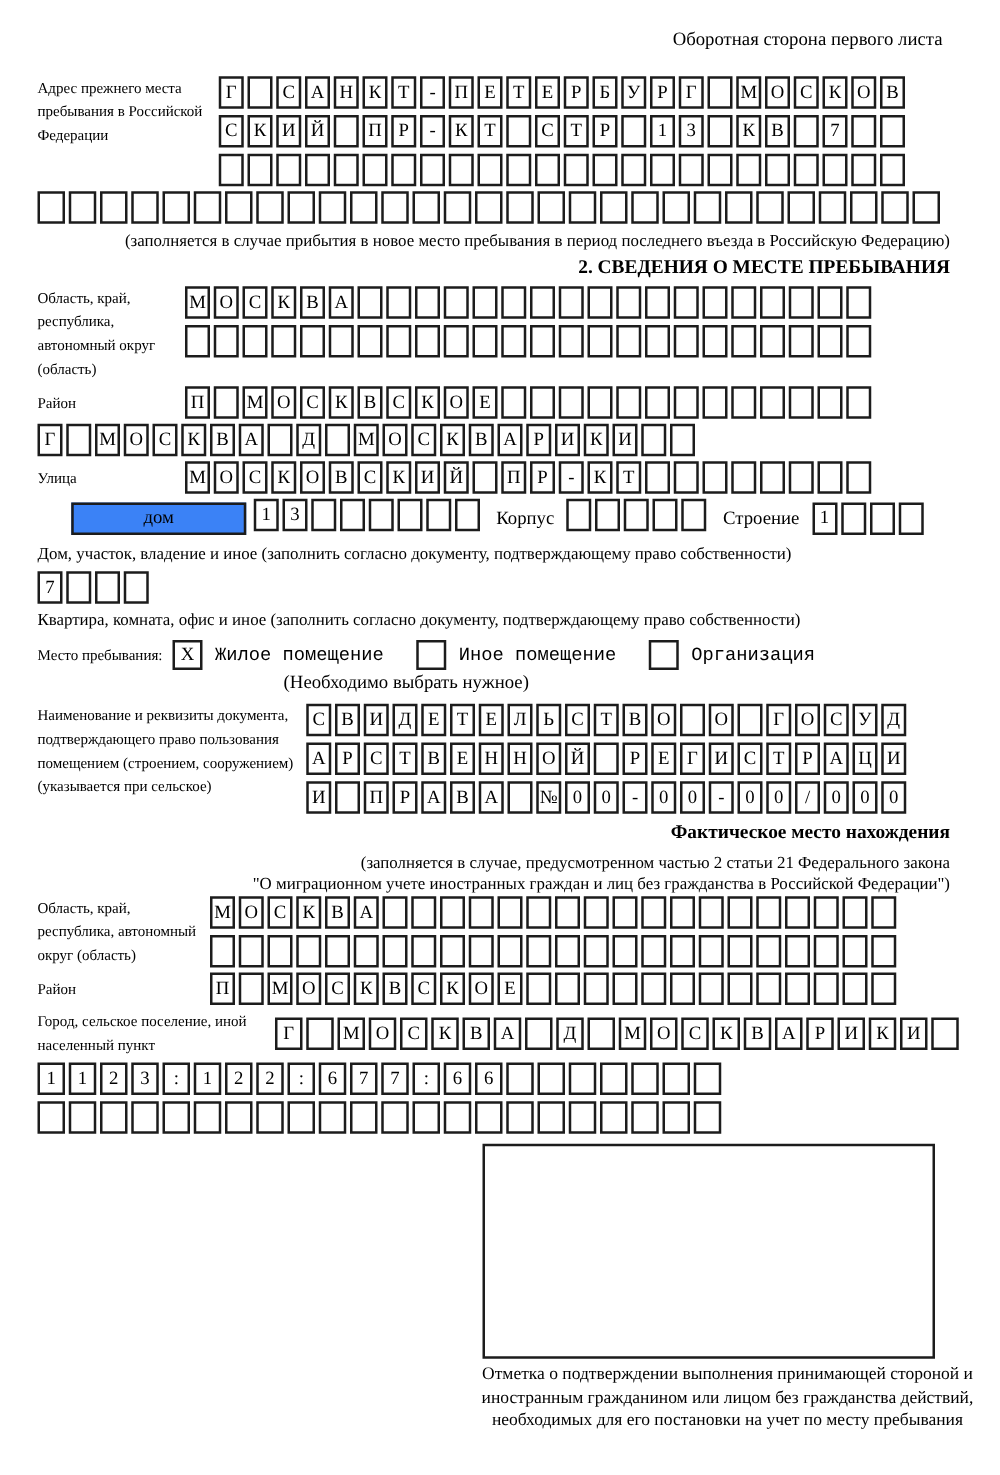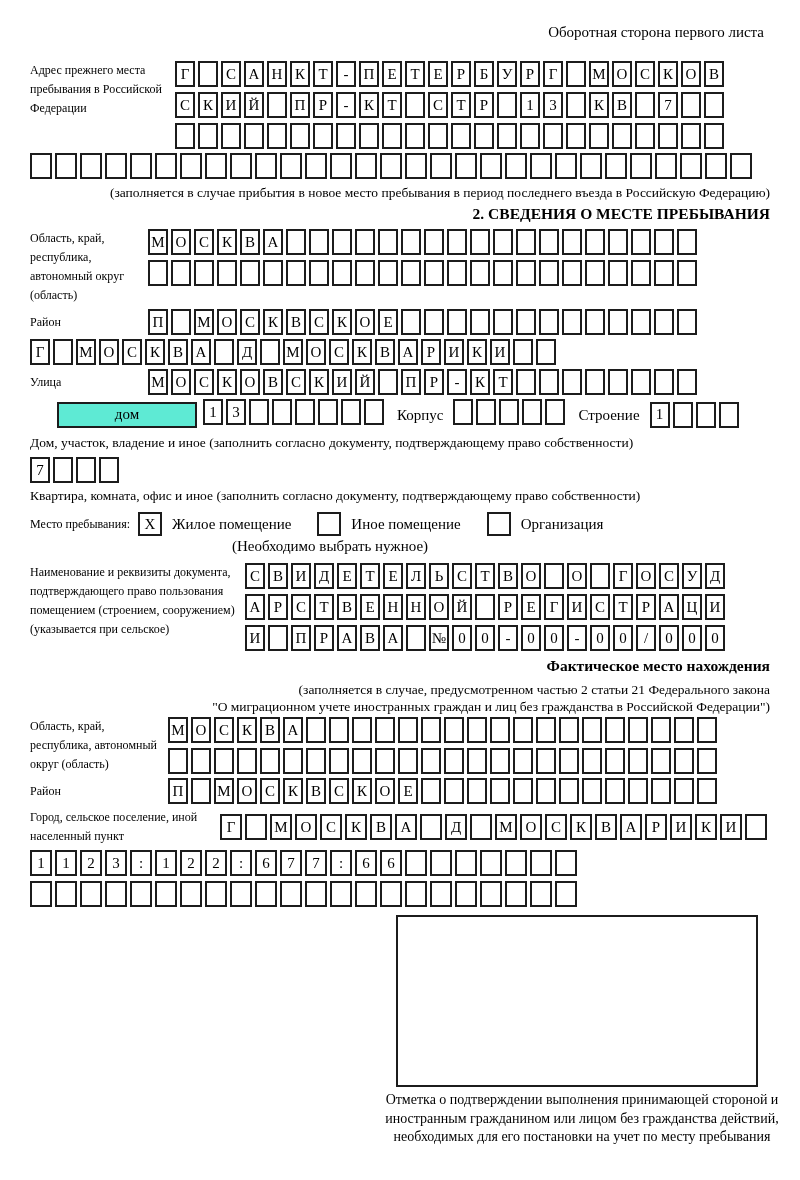--- a/index.html
+++ b/index.html
@@ -1,18 +1,18 @@
 <!DOCTYPE html>
 <html><head>
 <meta charset="utf-8">
 <style>
   html,body{margin:0;padding:0;background:#fff;}
   .page{
     width:800px;height:1180px;box-sizing:border-box;
-    padding:10px 30px 0 30px;position:relative;overflow:hidden;
+    padding:10px 40px 0 30px;position:relative;overflow:hidden;
     background:#fff;color:#000;
     font-family:"Liberation Serif","DejaVu Serif",serif;
   }
   .hdr-right{text-align:right;font-size:15px;margin:14px 6px 20px 0;}
   .row{display:flex;align-items:flex-start;margin-bottom:4px;}
   .row.vcenter{align-items:center;}
   .label{font-size:12px;line-height:19px;flex:none;}
   .col{display:flex;flex-direction:column;}
   .cells{display:flex;flex:none;margin-bottom:5px;}
   .cells:last-child{margin-bottom:0;}
@@ -23,31 +23,31 @@
   }
   .wide .cell{width:22px;}
   .kad .cell{width:22px;}
   .caption{font-size:13.5px;line-height:17px;}
   .center{text-align:right;}
   .bold{font-weight:bold;}
   .sec-title{font-size:15.5px;margin:4px 0 6px 0;}
   .w145{width:145px;} .w118{width:118px;} .w138{width:138px;} .w190{width:190px;} .w215{width:215px;}
   .bigbox{
     height:26px;border:2px solid #1c1c1c;box-sizing:border-box;flex:none;
-    display:flex;align-items:center;justify-content:center;font-size:15px;margin-right:6px;background:#5eead4;
+    display:flex;align-items:center;justify-content:center;font-size:15px;margin-right:6px;background:#3b82f6;
   }
   .bb-dom{width:140px;margin-left:27px;}
   .bb-kv{width:172px;margin-left:27px;}
   .inline-lbl{font-size:15px;flex:none;padding:0 10px;line-height:26px;text-align:center;}
   .chk{
     width:24px;height:24px;border:2px solid #1c1c1c;box-sizing:border-box;flex:none;
     display:flex;align-items:center;justify-content:center;font-size:15px;background:#fff;
   }
   .mesto-row{display:flex;align-items:center;margin:8px 0 2px 0;}
-  .mesto-row .opt-lbl{font-size:15px;margin:0 26px 0 10px;}
+  .mesto-row .opt-lbl{font-size:15px;margin:0 26px 0 10px;font-family:Liberation Mono, monospace;}
   .mesto-row .opt-lbl:last-child{margin-right:0;}
   .sel-note{font-size:15px;text-align:center;padding-right:140px;margin-bottom:8px;}
   .stamp-box{
     width:362px;height:172px;border:2px solid #1c1c1c;box-sizing:border-box;
     margin:8px 12px 4px auto;background:#fff;
   }
   .stamp-note{width:400px;margin-left:352px;font-size:14px;line-height:18.5px;text-align:center;}
   .mt6{margin-top:6px;}
   .mb2{margin-bottom:2px;}
 </style>

